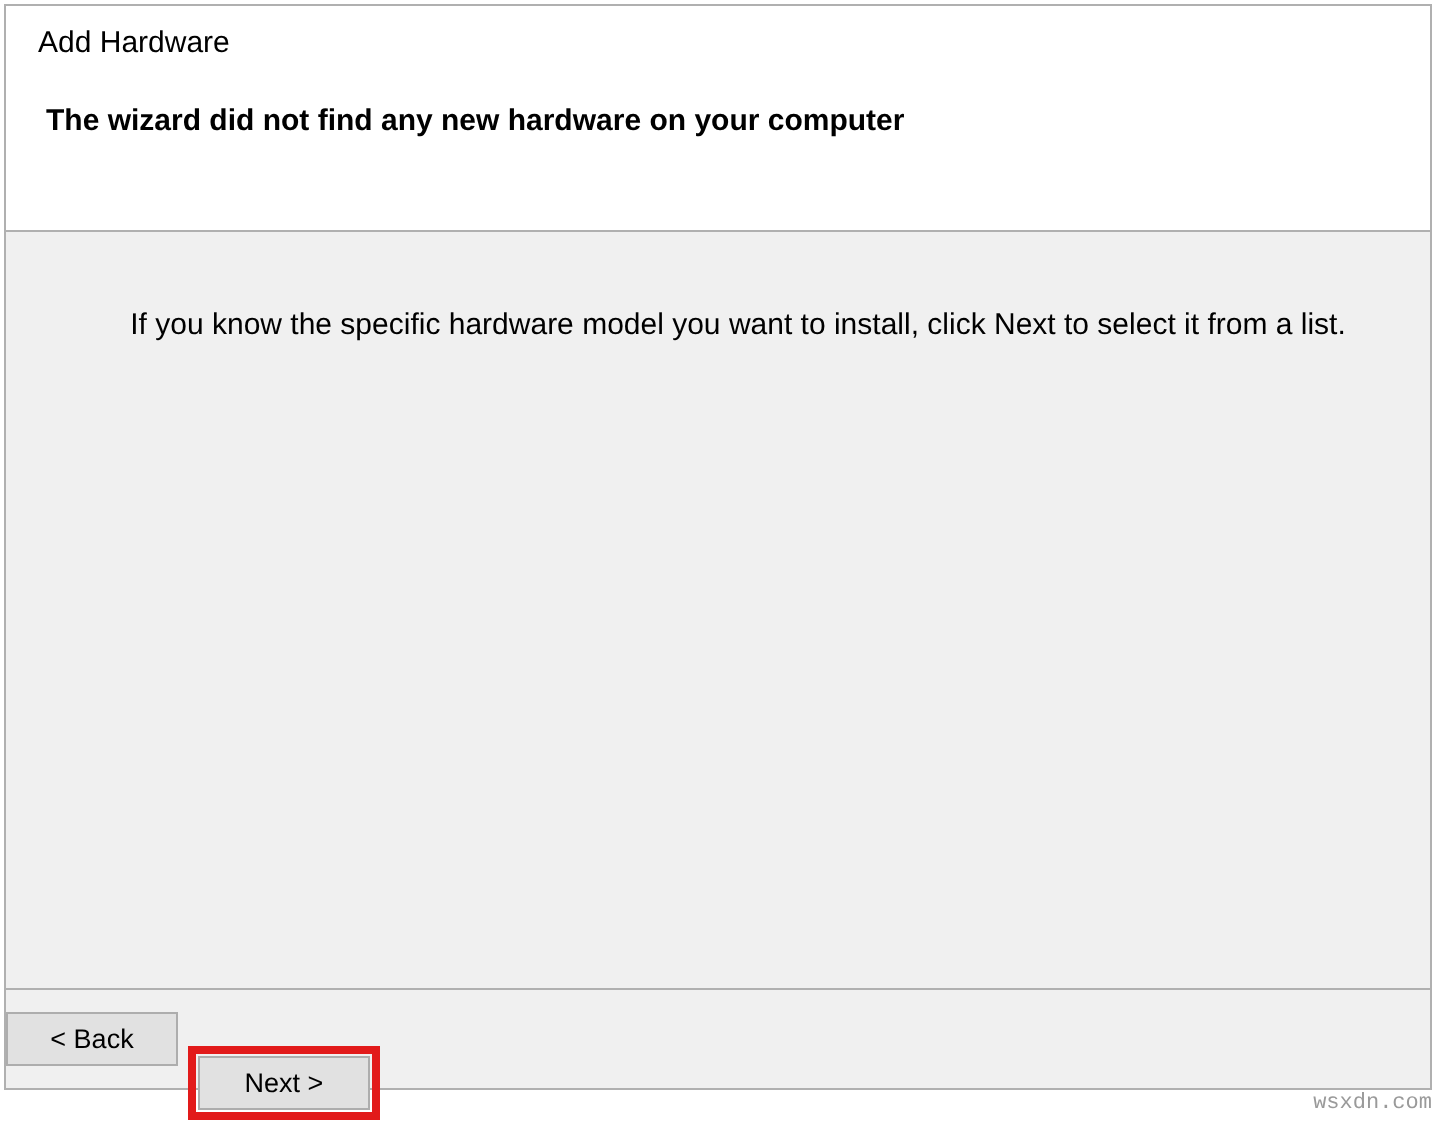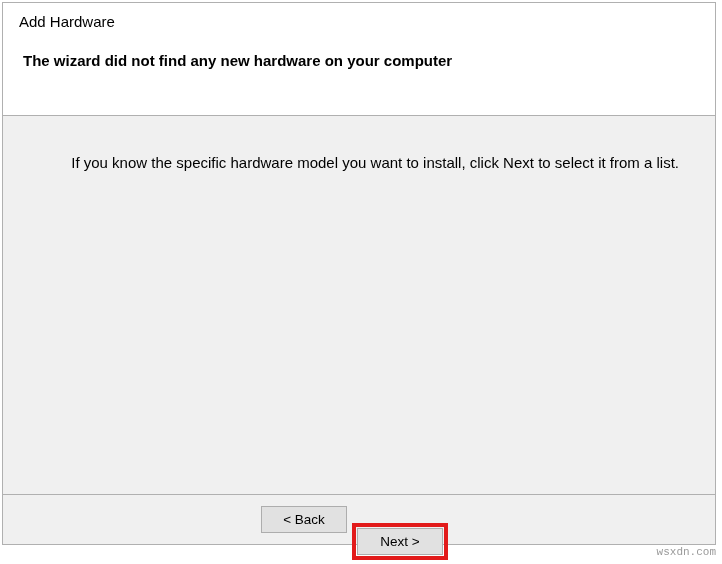--- a/index.html
+++ b/index.html
@@ -41,30 +41,30 @@
       margin-left: 4px;
     }
     .wizard-body {
       background: #f0f0f0;
       height: 378px;
       padding: 38px 36px 20px 36px;
     }
     .wizard-instruction {
       font-size: 15px;
       color: #000000;
-      text-align: right;
+      text-align: center;
       margin-left: 20px;
     }
     .wizard-footer {
       background: #f0f0f0;
       border-top: 1px solid #b0b0b0;
       height: 50px;
       display: flex;
       align-items: center;
-      justify-content: center;
+      justify-content: flex-start;
       padding-right: 14px;
       gap: 10px;
     }
     .btn {
       width: 86px;
       height: 27px;
       background: #e1e1e1;
       border: 1px solid #adadad;
       font-family: inherit;
       font-size: 13.5px;

